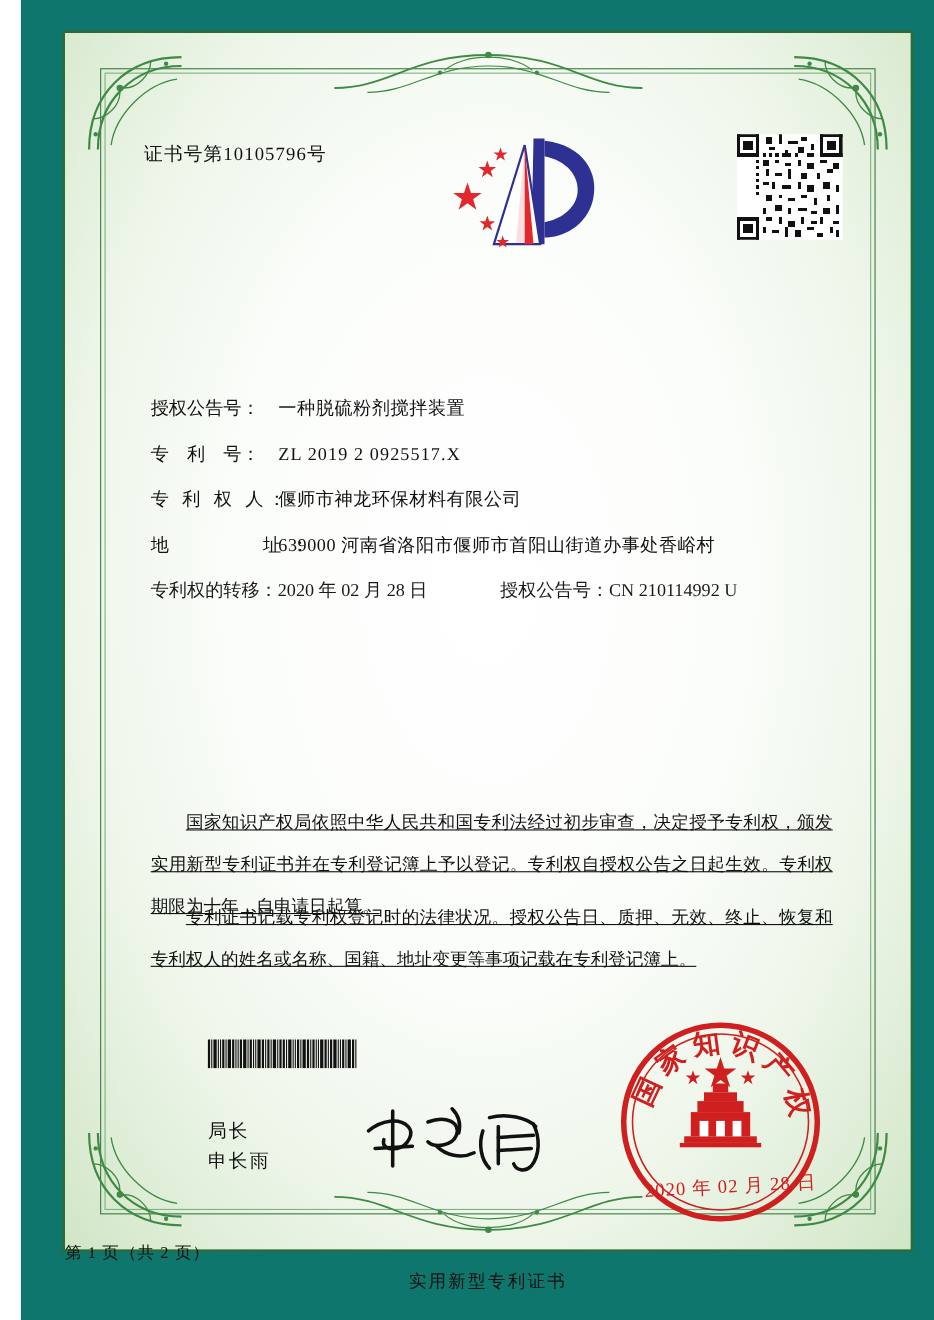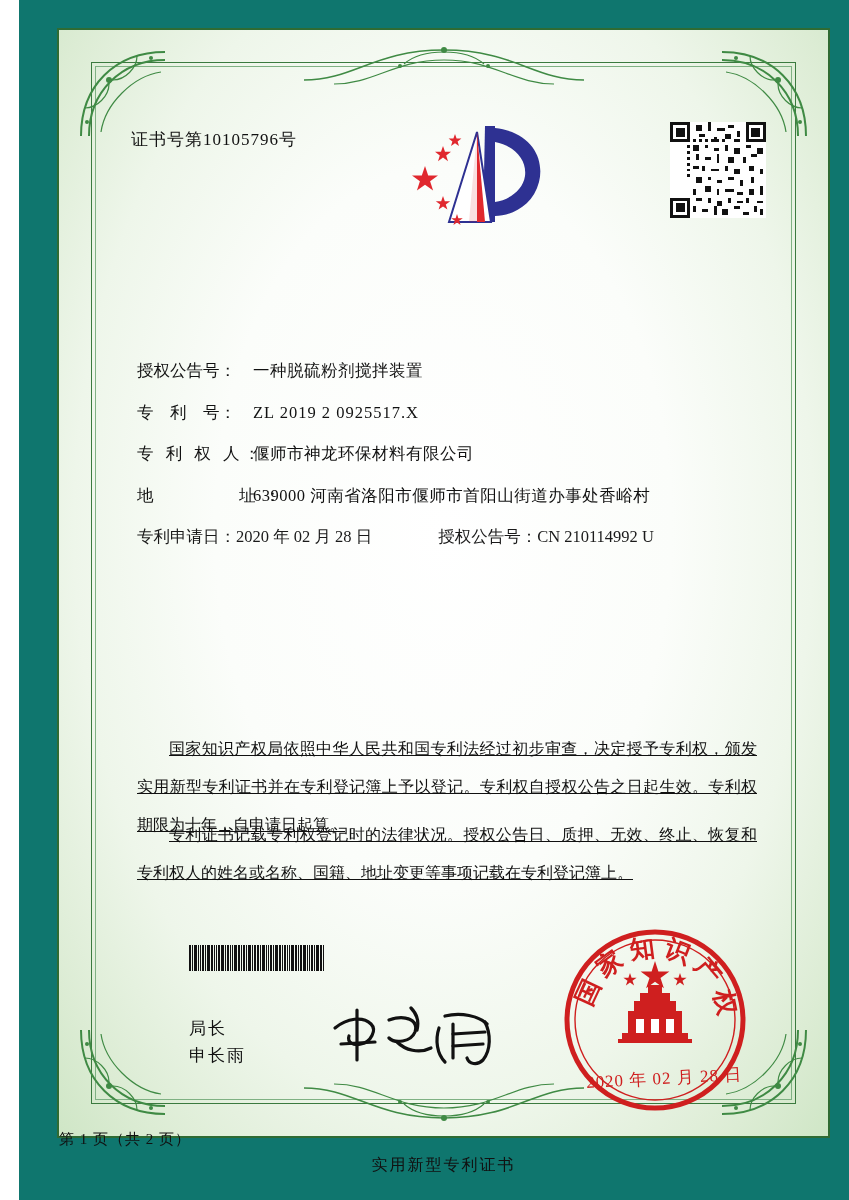--- a/index.html
+++ b/index.html
@@ -487,21 +487,21 @@
         <span class="flabel sp2">专 利 权 人：</span>
         <span class="fvalue">偃师市神龙环保材料有限公司</span>
       </div>
 
       <div class="frow">
         <span class="flabel sp3">地　　　址：</span>
         <span class="fvalue">639000 河南省洛阳市偃师市首阳山街道办事处香峪村</span>
       </div>
 
       <div class="frow-dual">
-        <span>专利申请日：</span>
+        <span>专利权的转移：</span>
         <span>2020 年 02 月 28 日</span>
         <span class="seg2">授权公告号：</span>
         <span>CN 210114992 U</span>
       </div>
     </div>
 
     <div class="para p1">
       <span class="indent">国家知识产权局依照中华人民共和国专利法经过初步审查，决定授予专利权，颁发实用新型专利证书并在专利登记簿上予以登记。专利权自授权公告之日起生效。专利权期限为十年，自申请日起算。</span>
     </div>
     <div class="para p2">

